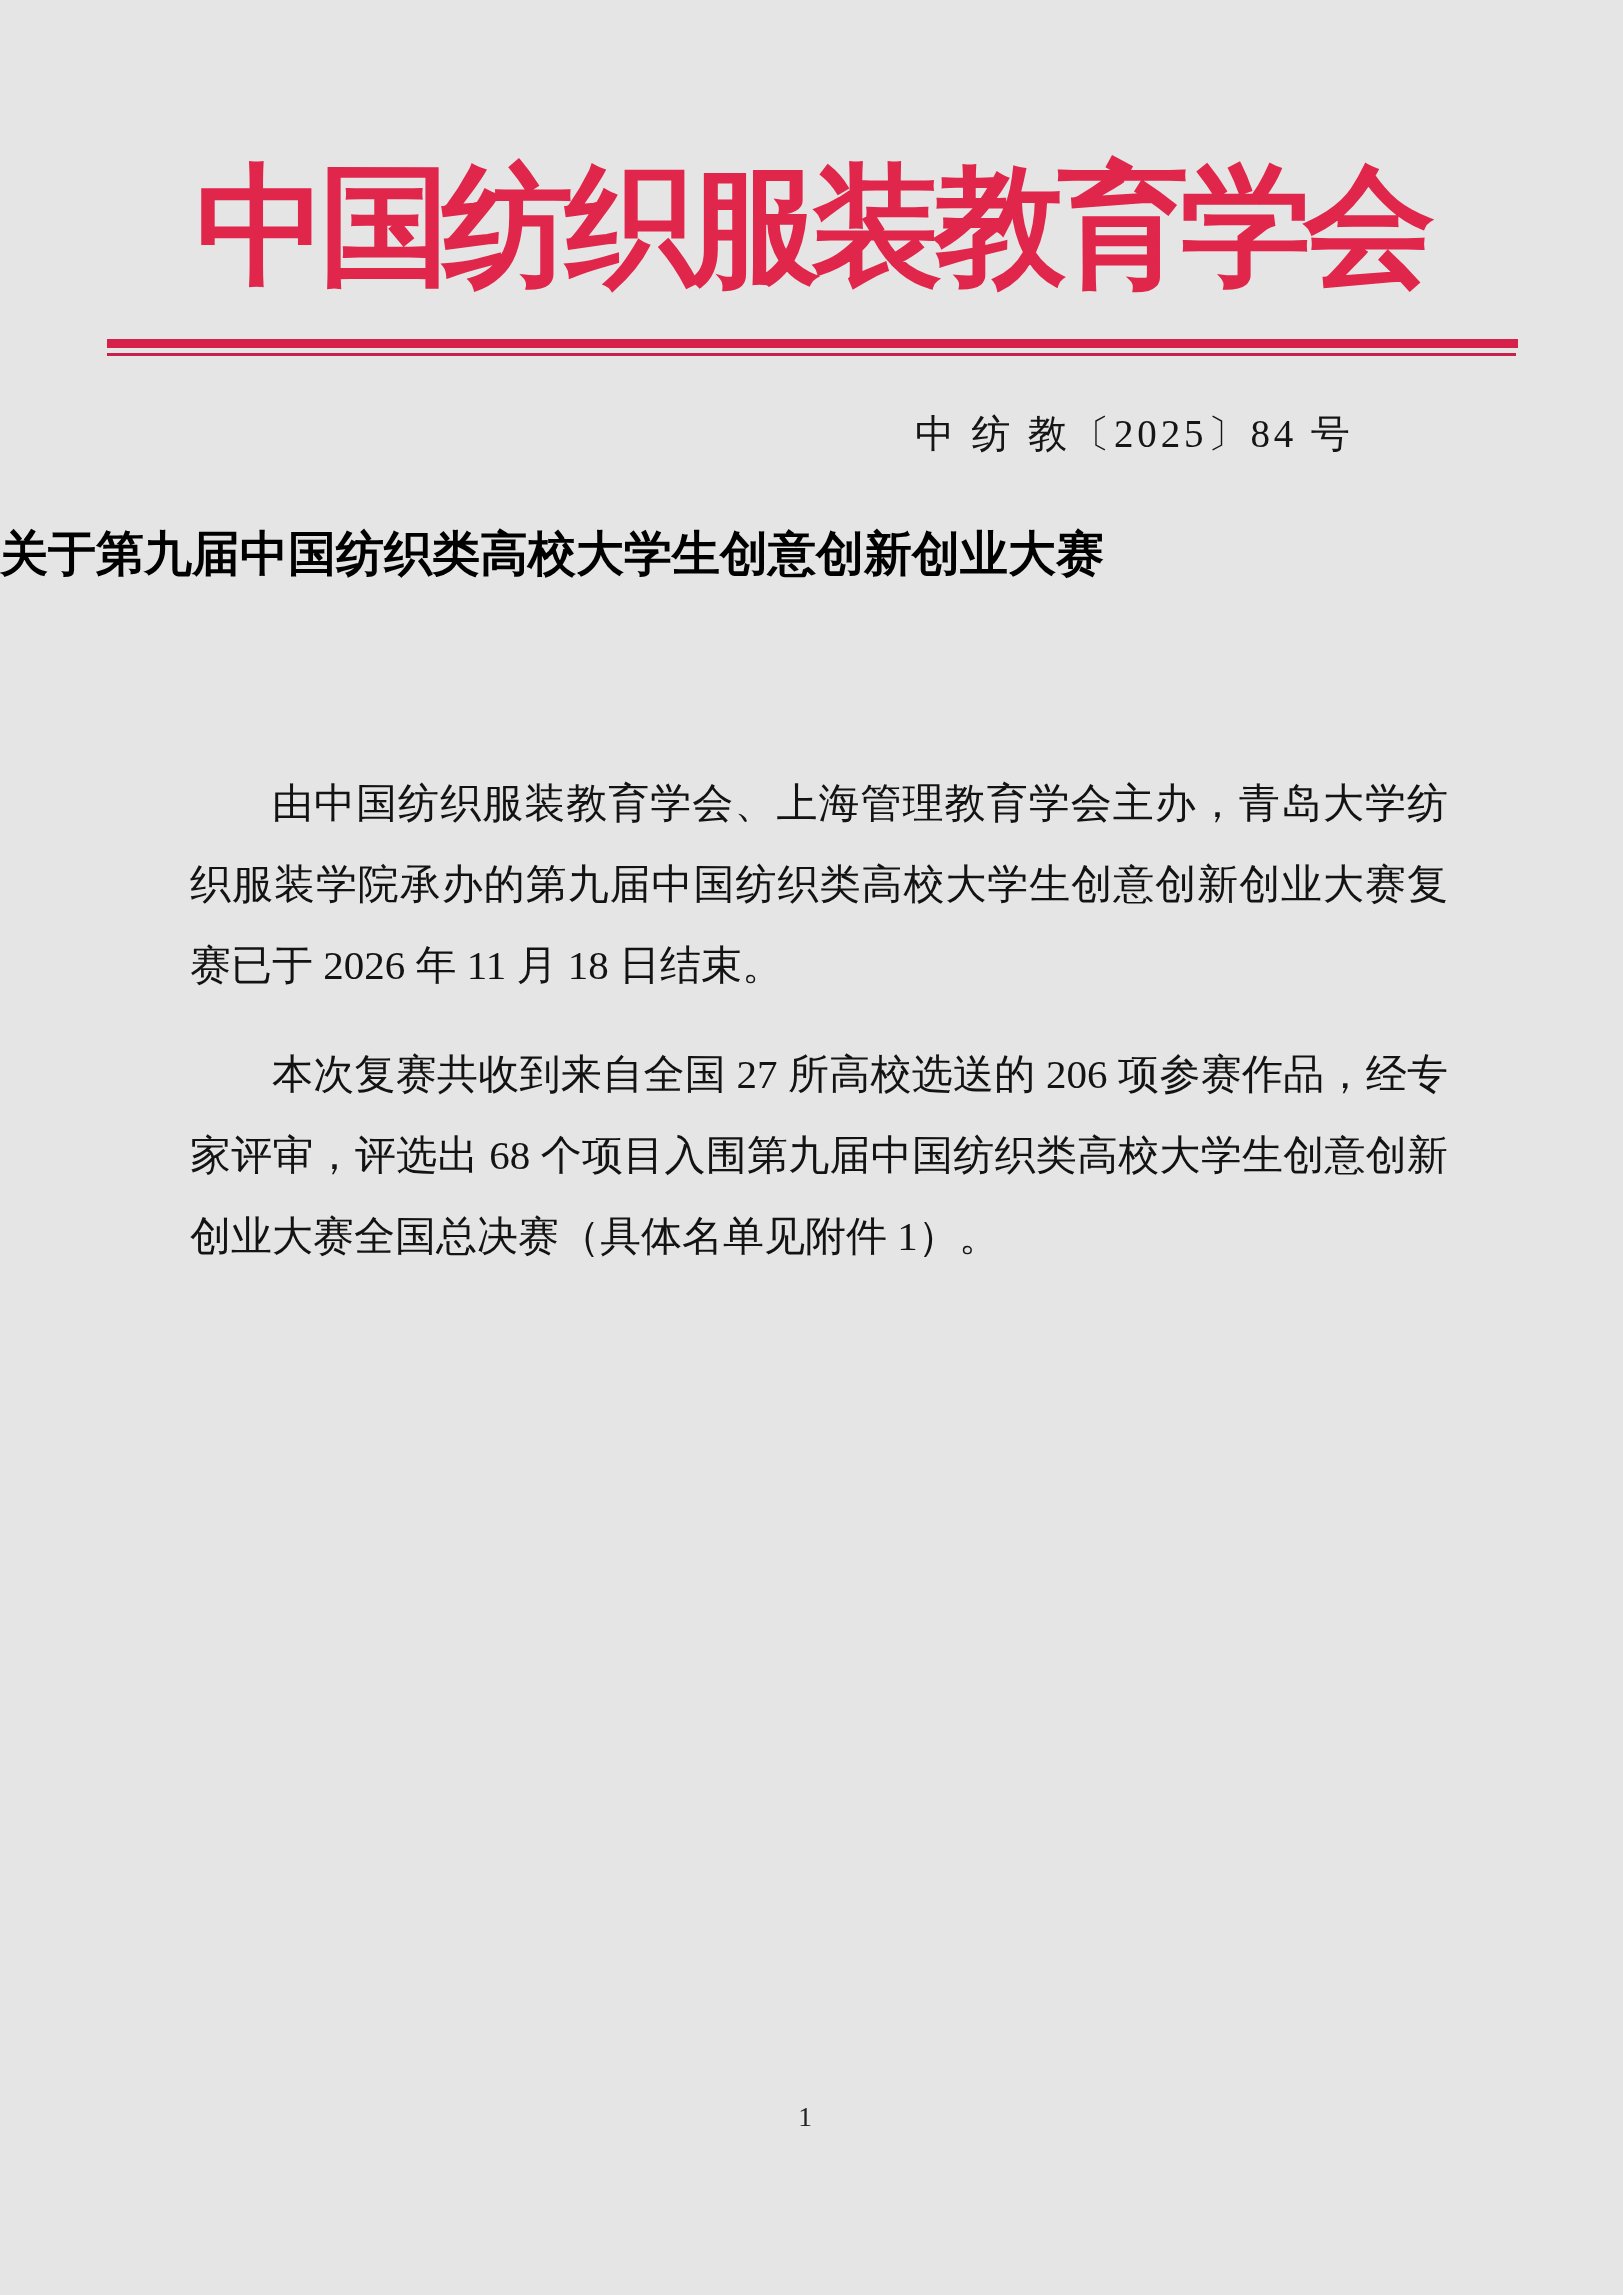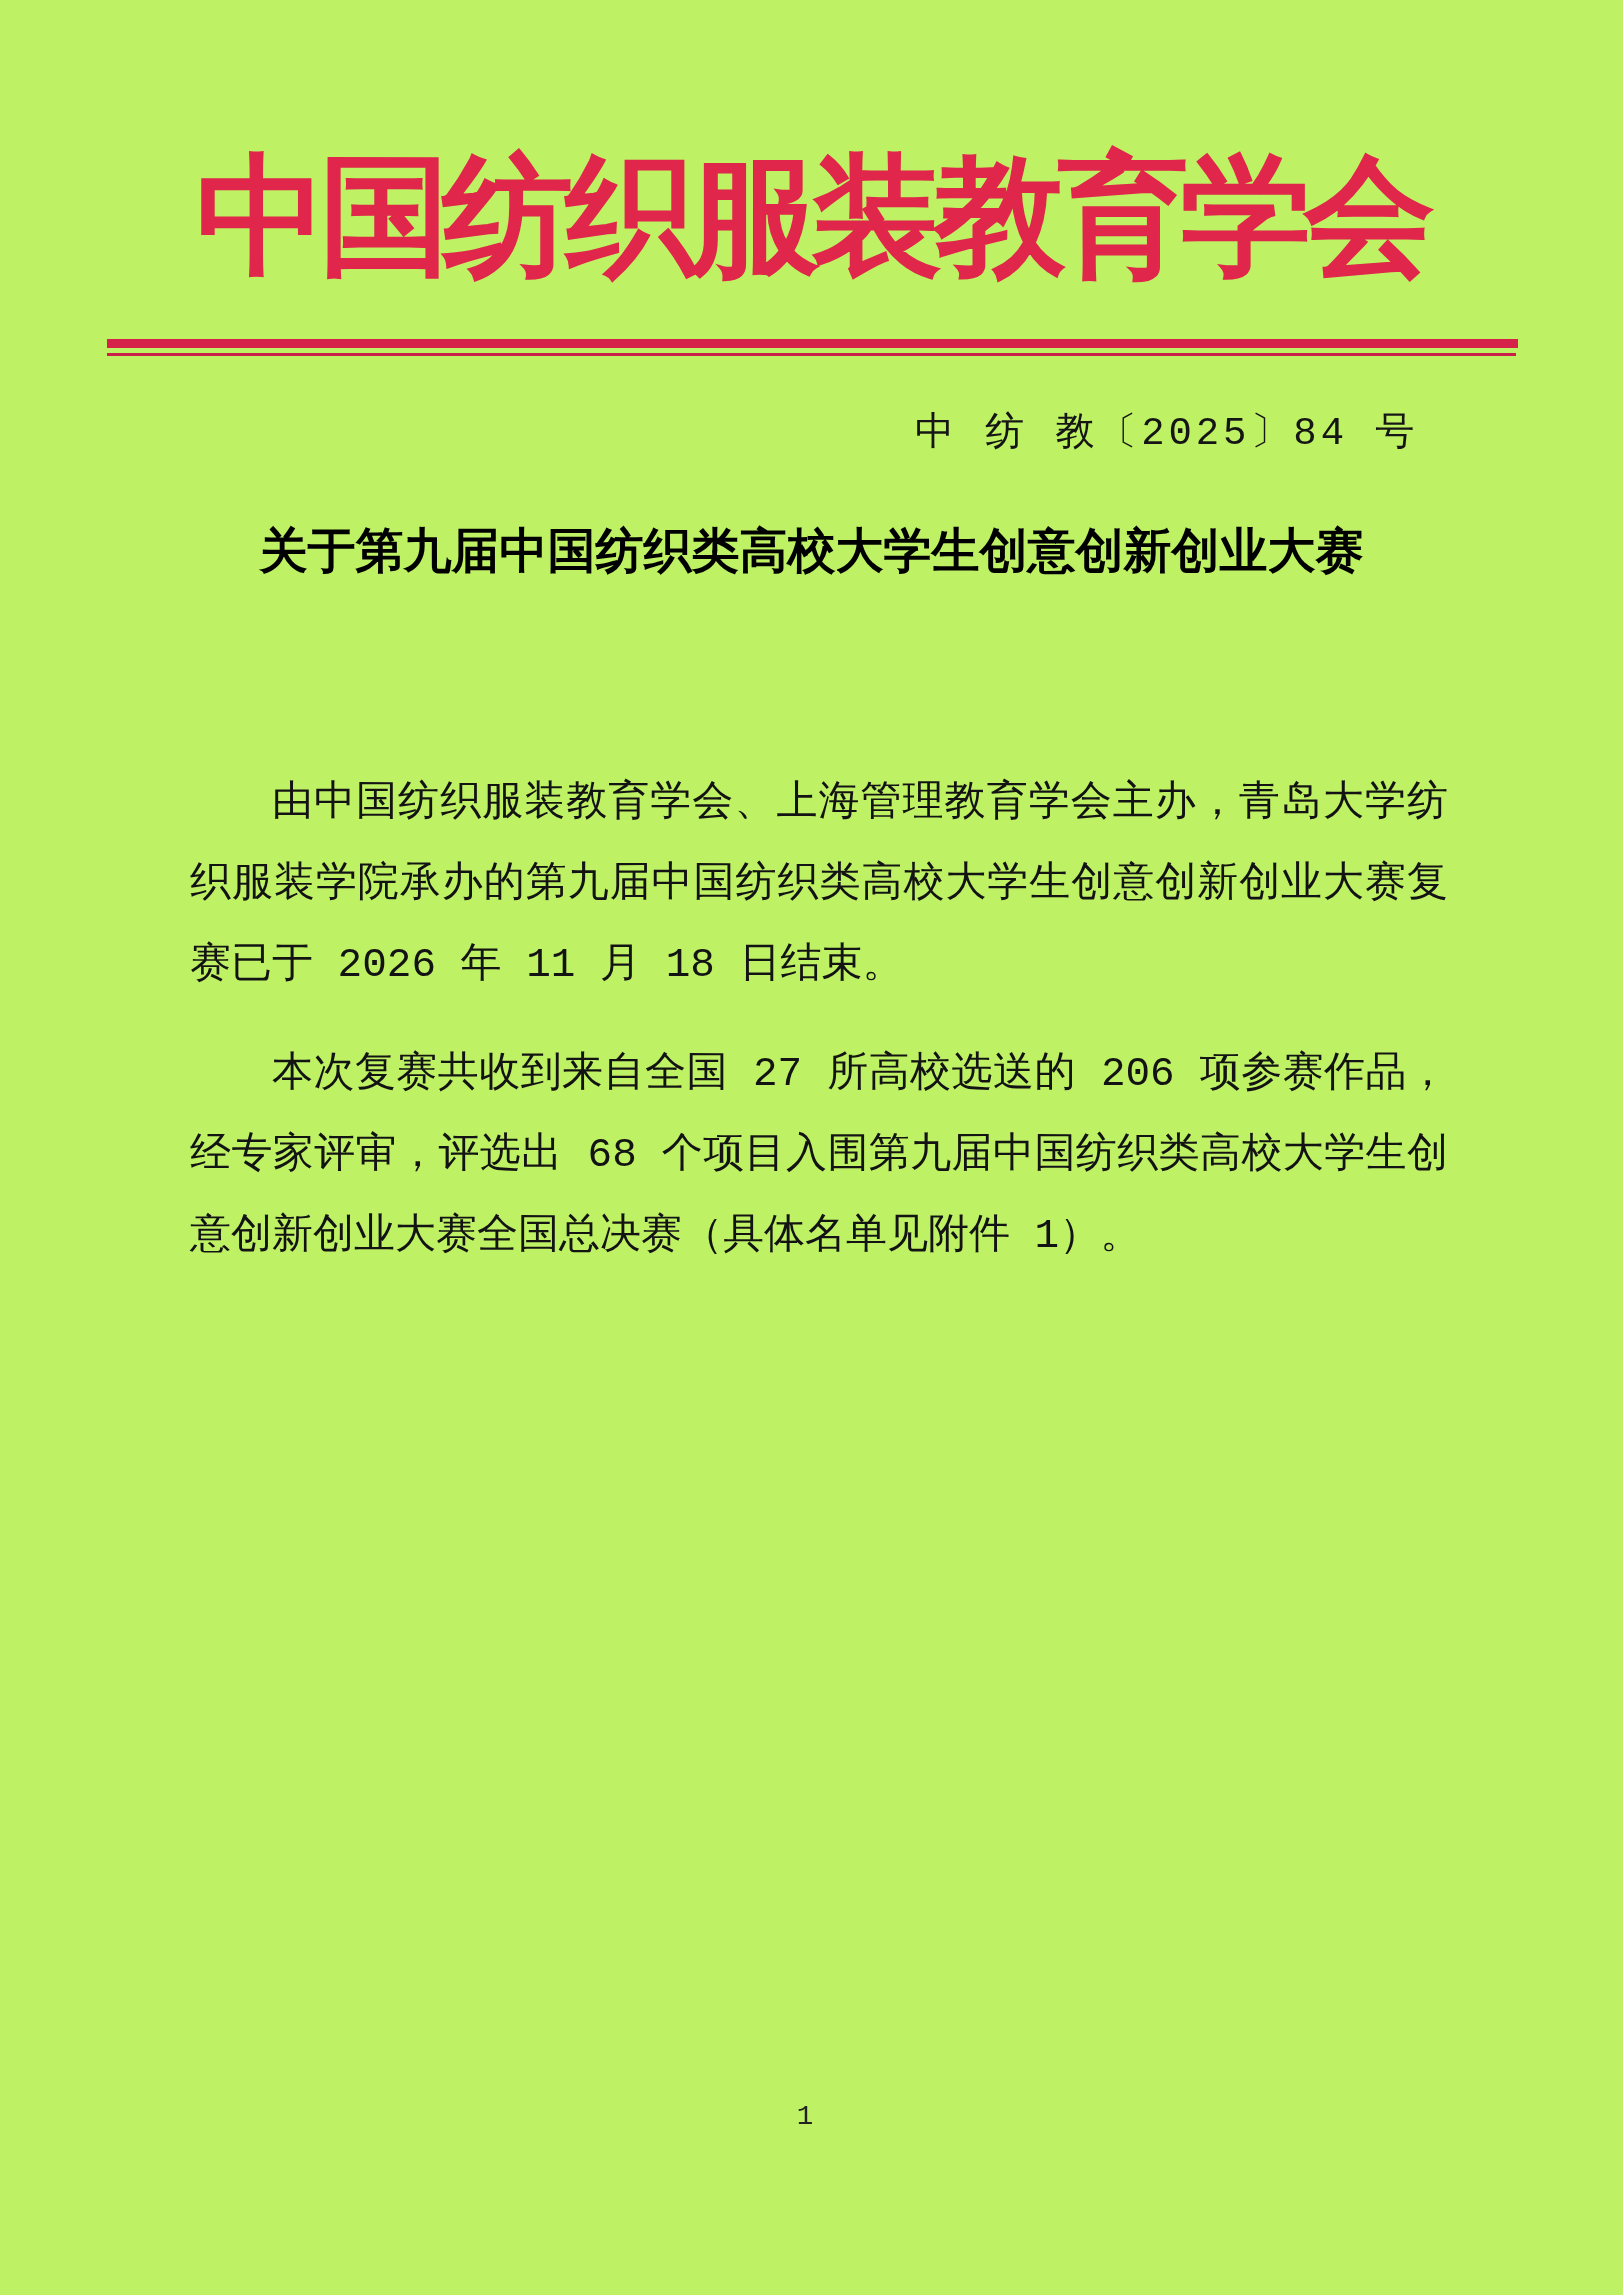--- a/index.html
+++ b/index.html
@@ -11,22 +11,21 @@
     width: 1623px;
     height: 2295px;
     position: relative;
     overflow: hidden;
     font-family: "Liberation Serif", "DejaVu Serif", serif;
     color: #111;
   }
   .page {
     position: absolute;
     inset: 0;
-    background: #bef264;
-    font-family: Liberation Mono, monospace;
+    background: #e5e5e5;
   }
   
   .org-name {
     position: absolute;
     top: 161px;
     left: 0;
     width: 100%;
     text-align: center;
     font-size: 131px;
     line-height: 1;
@@ -62,21 +61,21 @@
     letter-spacing: 3.9px;
     color: #151515;
     white-space: nowrap;
   }
   
   .doc-title {
     position: absolute;
     top: 511px;
     left: 0;
     width: 100%;
-    text-align: center;
+    text-align: left;
     font-weight: bold;
     font-size: 48px;
     line-height: 86px;
     color: #000;
   }
   .doc-title .title-line {
     white-space: nowrap;
   }
   
   .body-text {

